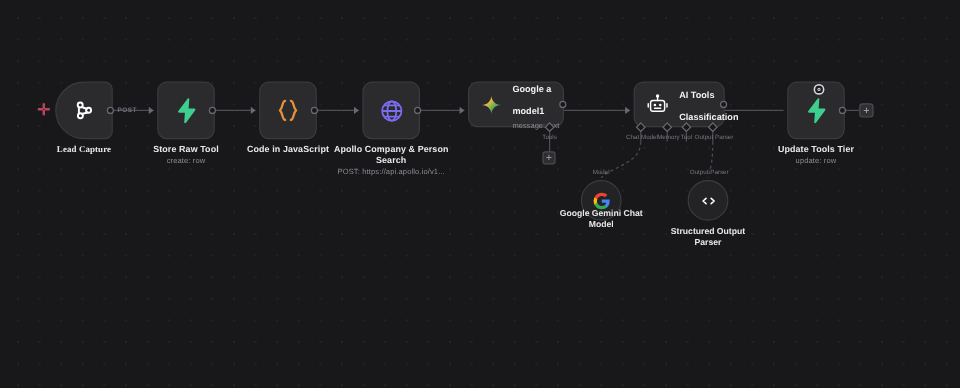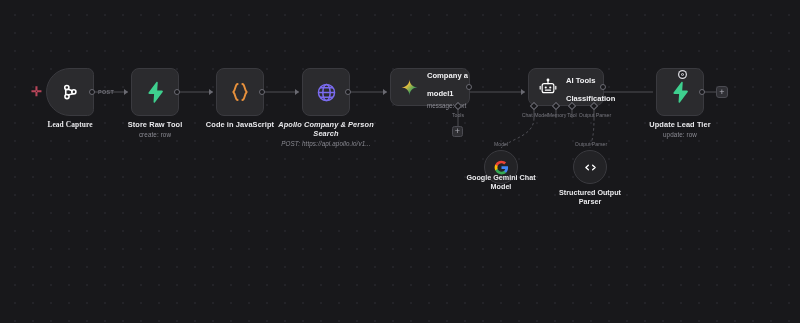--- a/index.html
+++ b/index.html
@@ -55,21 +55,21 @@
   .node-caption {
     position: absolute;
     text-align: center;
     color: #e9e9ec;
     font-size: 7.4px;
     font-weight: bold;
     line-height: 9px;
     letter-spacing: 0.1px;
     white-space: nowrap;
   }
-  .node-caption.wrap { white-space: normal; font-style: italic; }
+  .node-caption.wrap { white-space: normal; }
   .node-sub {
     display: block;
     color: #8b8b93;
     font-size: 6.3px;
     font-weight: normal;
     line-height: 8px;
     margin-top: 1.5px;
     overflow: hidden;
     text-overflow: ellipsis;
   }
@@ -315,21 +315,21 @@
             <stop offset="0%" stop-color="#e8584b"></stop>
             <stop offset="33%" stop-color="#f2c03c"></stop>
             <stop offset="66%" stop-color="#4ea35a"></stop>
             <stop offset="100%" stop-color="#4c7ee8"></stop>
           </linearGradient>
         </defs>
         <path d="M12 0.8 C12 7.0 17.0 12 23.2 12 C17.0 12 12 17.0 12 23.2 C12 17.0 7.0 12 0.8 12 C7.0 12 12 7.0 12 0.8 Z" fill="url(#gemGrad)"></path>
       </svg>
     </span>
     <div>
-      <span class="inline-title">Company a model1</span>
+      <span class="inline-title">Google a model1</span>
       <span class="inline-sub">message: text</span>
     </div>
   </div>
   <div class="port" style="left:466px; top:84px;"></div>
   <div class="arrow" style="left:521px; top:89px;"></div>
   <div class="diamond" style="left:455px; top:103px;"></div>
   <div class="conn-label" style="left:444px; top:112px; width:28px;">Tools</div>
   <div class="plusbtn" style="left:452px; top:126px;">+</div>
 
   <div class="node wide" style="left:528px; top:68px; width:76px; height:38px;">
@@ -371,21 +371,21 @@
   <div class="badge" style="left:678px; top:70px;">
     <svg class="icon-svg" width="7" height="7" viewBox="0 0 24 24" fill="#1c1c20">
       <circle cx="12" cy="12" r="11"></circle>
       <circle cx="12" cy="12" r="4.6" fill="#d8d8dd"></circle>
       <circle cx="12" cy="12" r="2.0" fill="#1c1c20"></circle>
     </svg>
   </div>
   <div class="port" style="left:699px; top:89px;"></div>
   <div class="endcap" style="left:716px; top:86px;">+</div>
   <div class="node-caption" style="left:630px; top:120px; width:100px;">
-    <span>Update Lead Tier</span>
+    <span>Update Tools Tier</span>
     <span class="node-sub">update: row</span>
   </div>
 
   <div class="conn-label" style="left:487px; top:141px; width:28px;">Model</div>
   <div class="subnode" style="left:484px; top:150px;">
     <span>
       <svg class="icon-svg" width="15" height="15" viewBox="0 0 24 24">
         <path fill="#4285f4" d="M22.5 12.25c0-.78-.07-1.53-.2-2.25H12v4.26h5.9a5.05 5.05 0 0 1-2.19 3.31v2.77h3.54c2.08-1.92 3.25-4.74 3.25-8.09z"></path>
         <path fill="#34a853" d="M12 23c2.97 0 5.46-.98 7.28-2.66l-3.54-2.77c-.98.66-2.23 1.06-3.74 1.06-2.87 0-5.3-1.94-6.17-4.55H2.18v2.84A11 11 0 0 0 12 23z"></path>
         <path fill="#fbbc05" d="M5.83 14.08a6.6 6.6 0 0 1 0-4.21V7.03H2.18a11 11 0 0 0 0 9.89l3.65-2.84z"></path>

